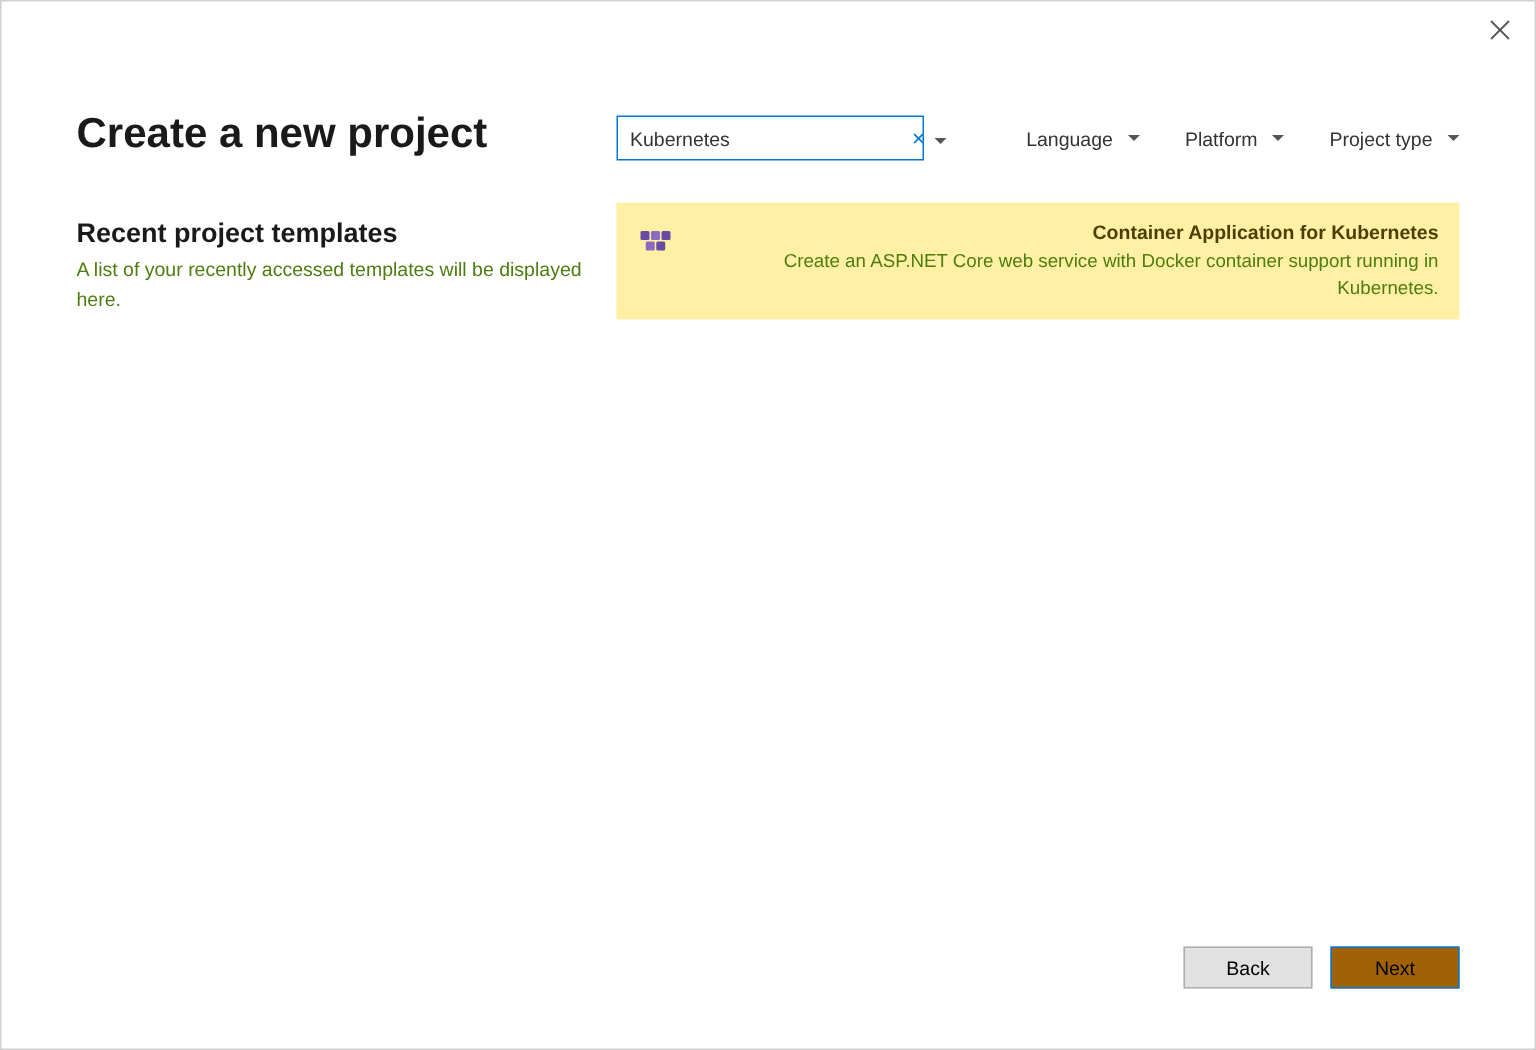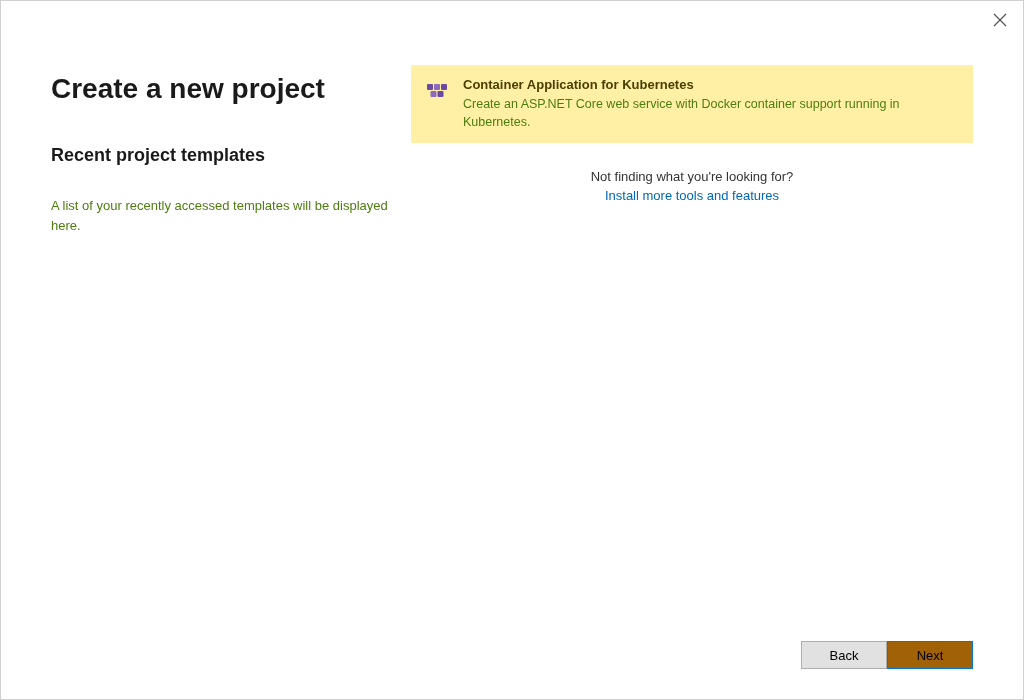--- a/index.html
+++ b/index.html
@@ -45,21 +45,21 @@
       font-size: 28px;
       font-weight: 600;
       color: #1a1a1a;
       margin-top: 8px;
       margin-bottom: 40px;
     }
     .recent-title {
       font-size: 18px;
       font-weight: 600;
       color: #1a1a1a;
-      margin-bottom: 30px;
+      margin-bottom: 4px;
     }
     .recent-desc {
       font-size: 13px;
       color: #4d7c0f;
       line-height: 1.5;
     }
     .controls-row {
       display: flex;
       align-items: center;
       gap: 30px;
@@ -123,21 +123,21 @@
       padding: 12px 14px;
       gap: 14px;
       cursor: pointer;
     }
     .result-icon {
       width: 24px;
       height: 24px;
       flex-shrink: 0;
       margin-top: 1px;
     }
-    .result-body { flex: 1; }
+    .result-body { flex: 1; text-align: right; }
     .result-title {
       font-size: 13px;
       font-weight: 600;
       color: #4b3f00;
       margin-bottom: 4px;
     }
     .result-desc {
       font-size: 12.5px;
       color: #4d7c0f;
       line-height: 1.4;
@@ -153,23 +153,24 @@
       color: #333;
       margin-bottom: 2px;
     }
     .install-link {
       font-size: 13px;
       color: #0066b8;
       cursor: pointer;
     }
     .footer {
       position: absolute;
-      bottom: 30px;
+      bottom: 40px;
       right: 50px;
       display: flex;
+      gap: 12px;
     }
     .btn {
       width: 86px;
       height: 28px;
       font-size: 13px;
       border: 1px solid #adadad;
       background: #e1e1e1;
       cursor: pointer;
     }
     .btn-primary {
@@ -188,40 +189,57 @@
 </div>
 
 <div class="main-layout">
   <div class="left-col">
     <h1 class="title">Create a new project</h1>
     <h2 class="recent-title">Recent project templates</h2>
     <p class="recent-desc">A list of your recently accessed templates will be displayed here.</p>
   </div>
 
   <div class="right-col">
+    <div class="controls-row">
+      <div class="search-box">
+        <input class="search-input" type="text" value="Kubernetes" style="">
+        <span class="search-clear">×</span>
+        <span class="search-dd"><span class="caret-down"></span></span>
+      </div>
+      <div class="filter-group">
+        <div class="filter-dd">
+          <span>Language</span>
+          <span class="caret-down"></span>
+        </div>
+        <div class="filter-dd">
+          <span>Platform</span>
+          <span class="caret-down"></span>
+        </div>
+        <div class="filter-dd">
+          <span>Project type</span>
+          <span class="caret-down"></span>
+        </div>
+      </div>
+    </div>
 
     <div class="result-item">
       <div class="result-icon">
         <svg viewBox="0 0 24 24" width="24" height="24">
           <rect x="2" y="6" width="6" height="6" rx="1" fill="#6b4aa3"></rect>
           <rect x="9" y="6" width="6" height="6" rx="1" fill="#8a6bc1"></rect>
           <rect x="16" y="6" width="6" height="6" rx="1" fill="#6b4aa3"></rect>
           <rect x="5.5" y="13" width="6" height="6" rx="1" fill="#8a6bc1"></rect>
           <rect x="12.5" y="13" width="6" height="6" rx="1" fill="#6b4aa3"></rect>
         </svg>
       </div>
       <div class="result-body">
         <div class="result-title">Container Application for Kubernetes</div>
         <div class="result-desc">Create an ASP.NET Core web service with Docker container support running in Kubernetes.</div>
       </div>
     </div>
 
-    <div class="notfound-box">
-      <div class="notfound-text">Not finding what you're looking for?</div>
-      <a class="install-link">Install more tools and features</a>
-    </div>
   </div>
 </div>
 
 <div class="footer">
   <button class="btn">Back</button>
   <button class="btn btn-primary">Next</button>
 </div>
 
 </body></html>

